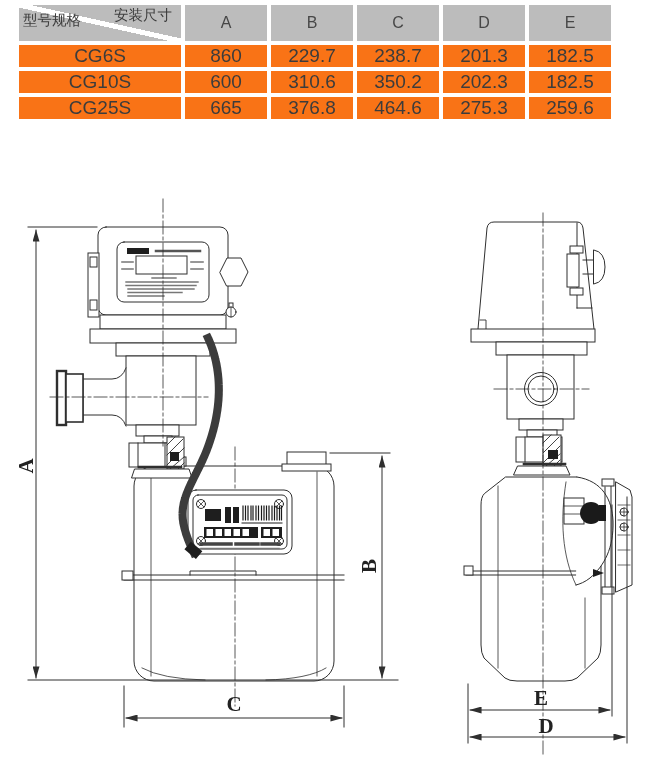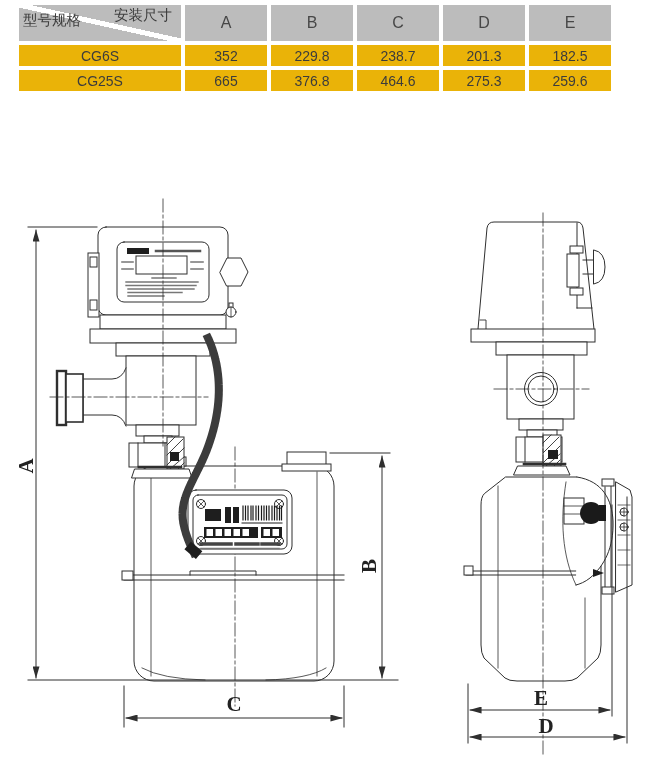--- a/index.html
+++ b/index.html
@@ -11,21 +11,21 @@
   .dim-table{
     position:absolute;left:15px;top:1px;
     border-collapse:separate;border-spacing:4px;
     table-layout:fixed;
   }
   .dim-table td,.dim-table th{
     padding:0;text-align:center;vertical-align:middle;
     font-weight:normal;color:#3c3c3c;
   }
   .dim-table .hdr{background:#bcbcbc;height:36px;font-size:16px;color:#474747;}
-  .dim-table .cell{background:#eab308;height:21px;font-size:14px;}
+  .dim-table .cell{background:#f97316;height:21px;font-size:19px;}
   .corner-cell{
     position:relative;width:162px;height:36px;
     background-color:#bcbcbc;
     background-image:linear-gradient(to bottom left,
        rgba(0,0,0,0) calc(50% - 2.5px),
        #ffffff calc(50% - 2.5px),
        #ffffff calc(50% + 2.5px),
        rgba(0,0,0,0) calc(50% + 2.5px));
     font-size:14.5px;color:#3c3c3c;
   }
@@ -56,24 +56,32 @@
       <span class="corner-bottom">型号规格</span>
     </th>
     <th class="hdr">A</th>
     <th class="hdr">B</th>
     <th class="hdr">C</th>
     <th class="hdr">D</th>
     <th class="hdr">E</th>
   </tr>
   <tr>
     <td class="cell">CG6S</td>
-    <td class="cell">352</td>
-    <td class="cell">229.8</td>
+    <td class="cell">860</td>
+    <td class="cell">229.7</td>
     <td class="cell">238.7</td>
     <td class="cell">201.3</td>
+    <td class="cell">182.5</td>
+  </tr>
+  <tr>
+    <td class="cell">CG10S</td>
+    <td class="cell">600</td>
+    <td class="cell">310.6</td>
+    <td class="cell">350.2</td>
+    <td class="cell">202.3</td>
     <td class="cell">182.5</td>
   </tr>
   <tr>
     <td class="cell">CG25S</td>
     <td class="cell">665</td>
     <td class="cell">376.8</td>
     <td class="cell">464.6</td>
     <td class="cell">275.3</td>
     <td class="cell">259.6</td>
   </tr>

